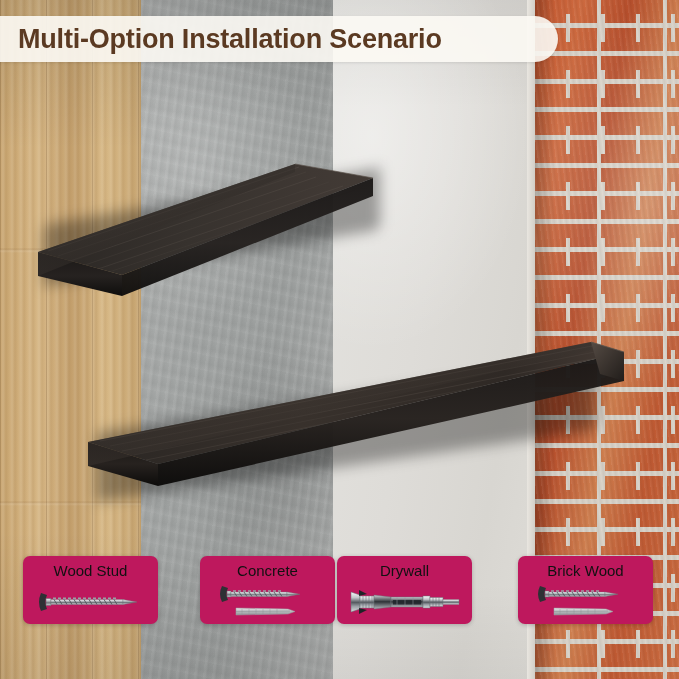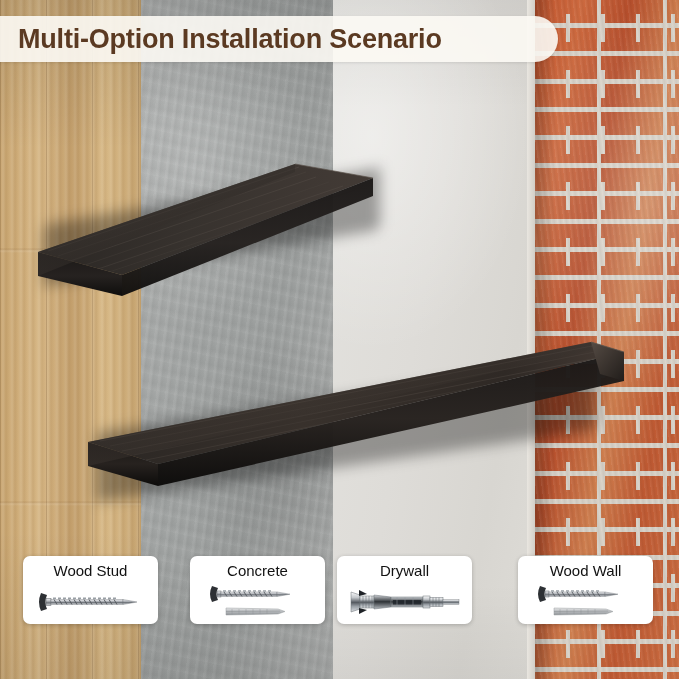--- a/index.html
+++ b/index.html
@@ -188,21 +188,21 @@
     white-space: nowrap;
     text-align: right;
   }
 
   
   .spec-card {
     position: absolute;
     top: 556px;
     width: 135px;
     height: 68px;
-    background: #ffffff;
+    background: #be185d;
     border-radius: 7px;
     box-shadow: 0 1px 4px rgba(0,0,0,0.22);
     display: flex;
     flex-direction: column;
     align-items: center;
     overflow: hidden;
   }
   .spec-card-label {
     font-size: 15px;
     color: #111111;
@@ -361,21 +361,21 @@
           <path d="M63 9.3 L66 9.3"></path>
             <path d="M68 9.3 L71 9.3"></path>
             <path d="M73 9.3 L76 9.3"></path>
           <path d="M78 9.3 L81 9.3"></path>
         </g>
         <path d="M88 10.5 L102 13 L88 15.5 Z" fill="url(#mtl1)" stroke="#6d7277" stroke-width="0.4"></path>
       </svg>
     </div>
   </div>
 
-  <div class="spec-card" style="left:190px;">
+  <div class="spec-card" style="left:200px;">
     <div class="spec-card-label">Concrete</div>
     <div class="spec-card-art">
       <svg class="fastener-svg" width="112" height="34" viewBox="0 0 112 34">
         <defs>
           <linearGradient id="mtl2" x1="0" y1="0" x2="0" y2="1">
             <stop offset="0%" stop-color="#f2f3f5"></stop>
             <stop offset="35%" stop-color="#b9bcc1"></stop>
             <stop offset="60%" stop-color="#74797f"></stop>
             <stop offset="100%" stop-color="#cfd2d6"></stop>
           </linearGradient>
@@ -476,21 +476,21 @@
             <path d="M91 10.5 L91 19.5"></path>
             <path d="M94 10.5 L94 19.5"></path>
         </g>
 
         <rect x="98" y="12.5" width="16" height="5" fill="url(#mtl3)" stroke="#6a7076" stroke-width="0.4"></rect>
       </svg>
     </div>
   </div>
 
   <div class="spec-card" style="left:518px;">
-    <div class="spec-card-label">Wood Wall</div>
+    <div class="spec-card-label">Brick Wood</div>
     <div class="spec-card-art">
       <svg class="fastener-svg" width="112" height="34" viewBox="0 0 112 34">
         <defs>
           <linearGradient id="mtl4" x1="0" y1="0" x2="0" y2="1">
             <stop offset="0%" stop-color="#f2f3f5"></stop>
             <stop offset="35%" stop-color="#b9bcc1"></stop>
             <stop offset="60%" stop-color="#74797f"></stop>
             <stop offset="100%" stop-color="#cfd2d6"></stop>
           </linearGradient>
           <linearGradient id="plug4" x1="0" y1="0" x2="0" y2="1">

